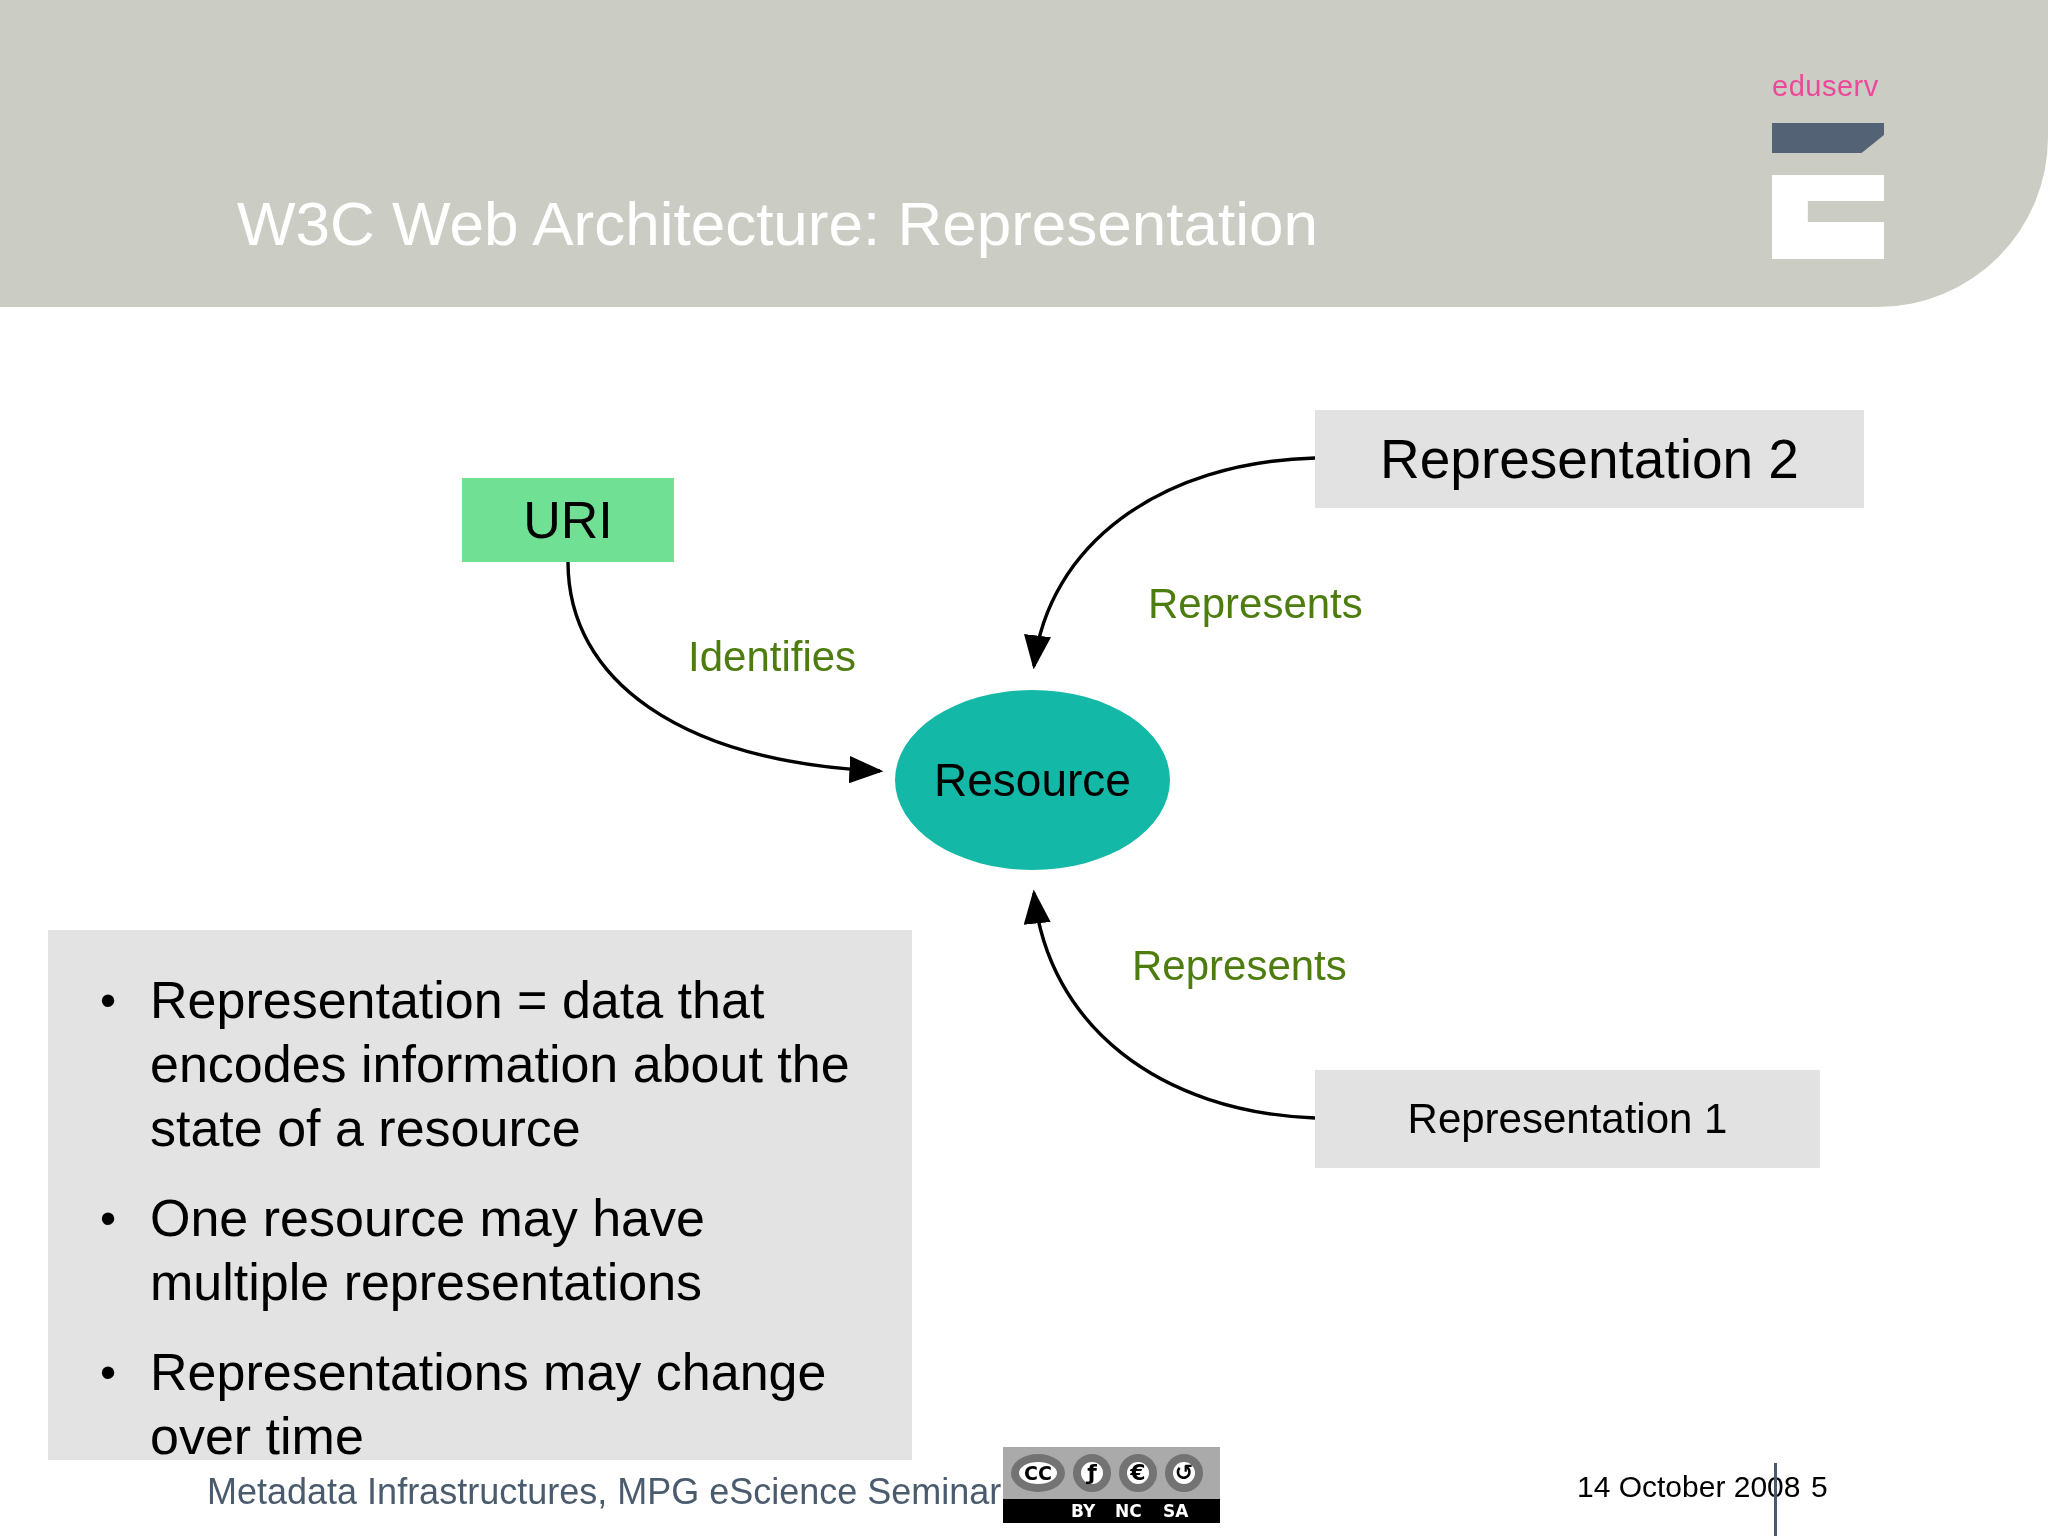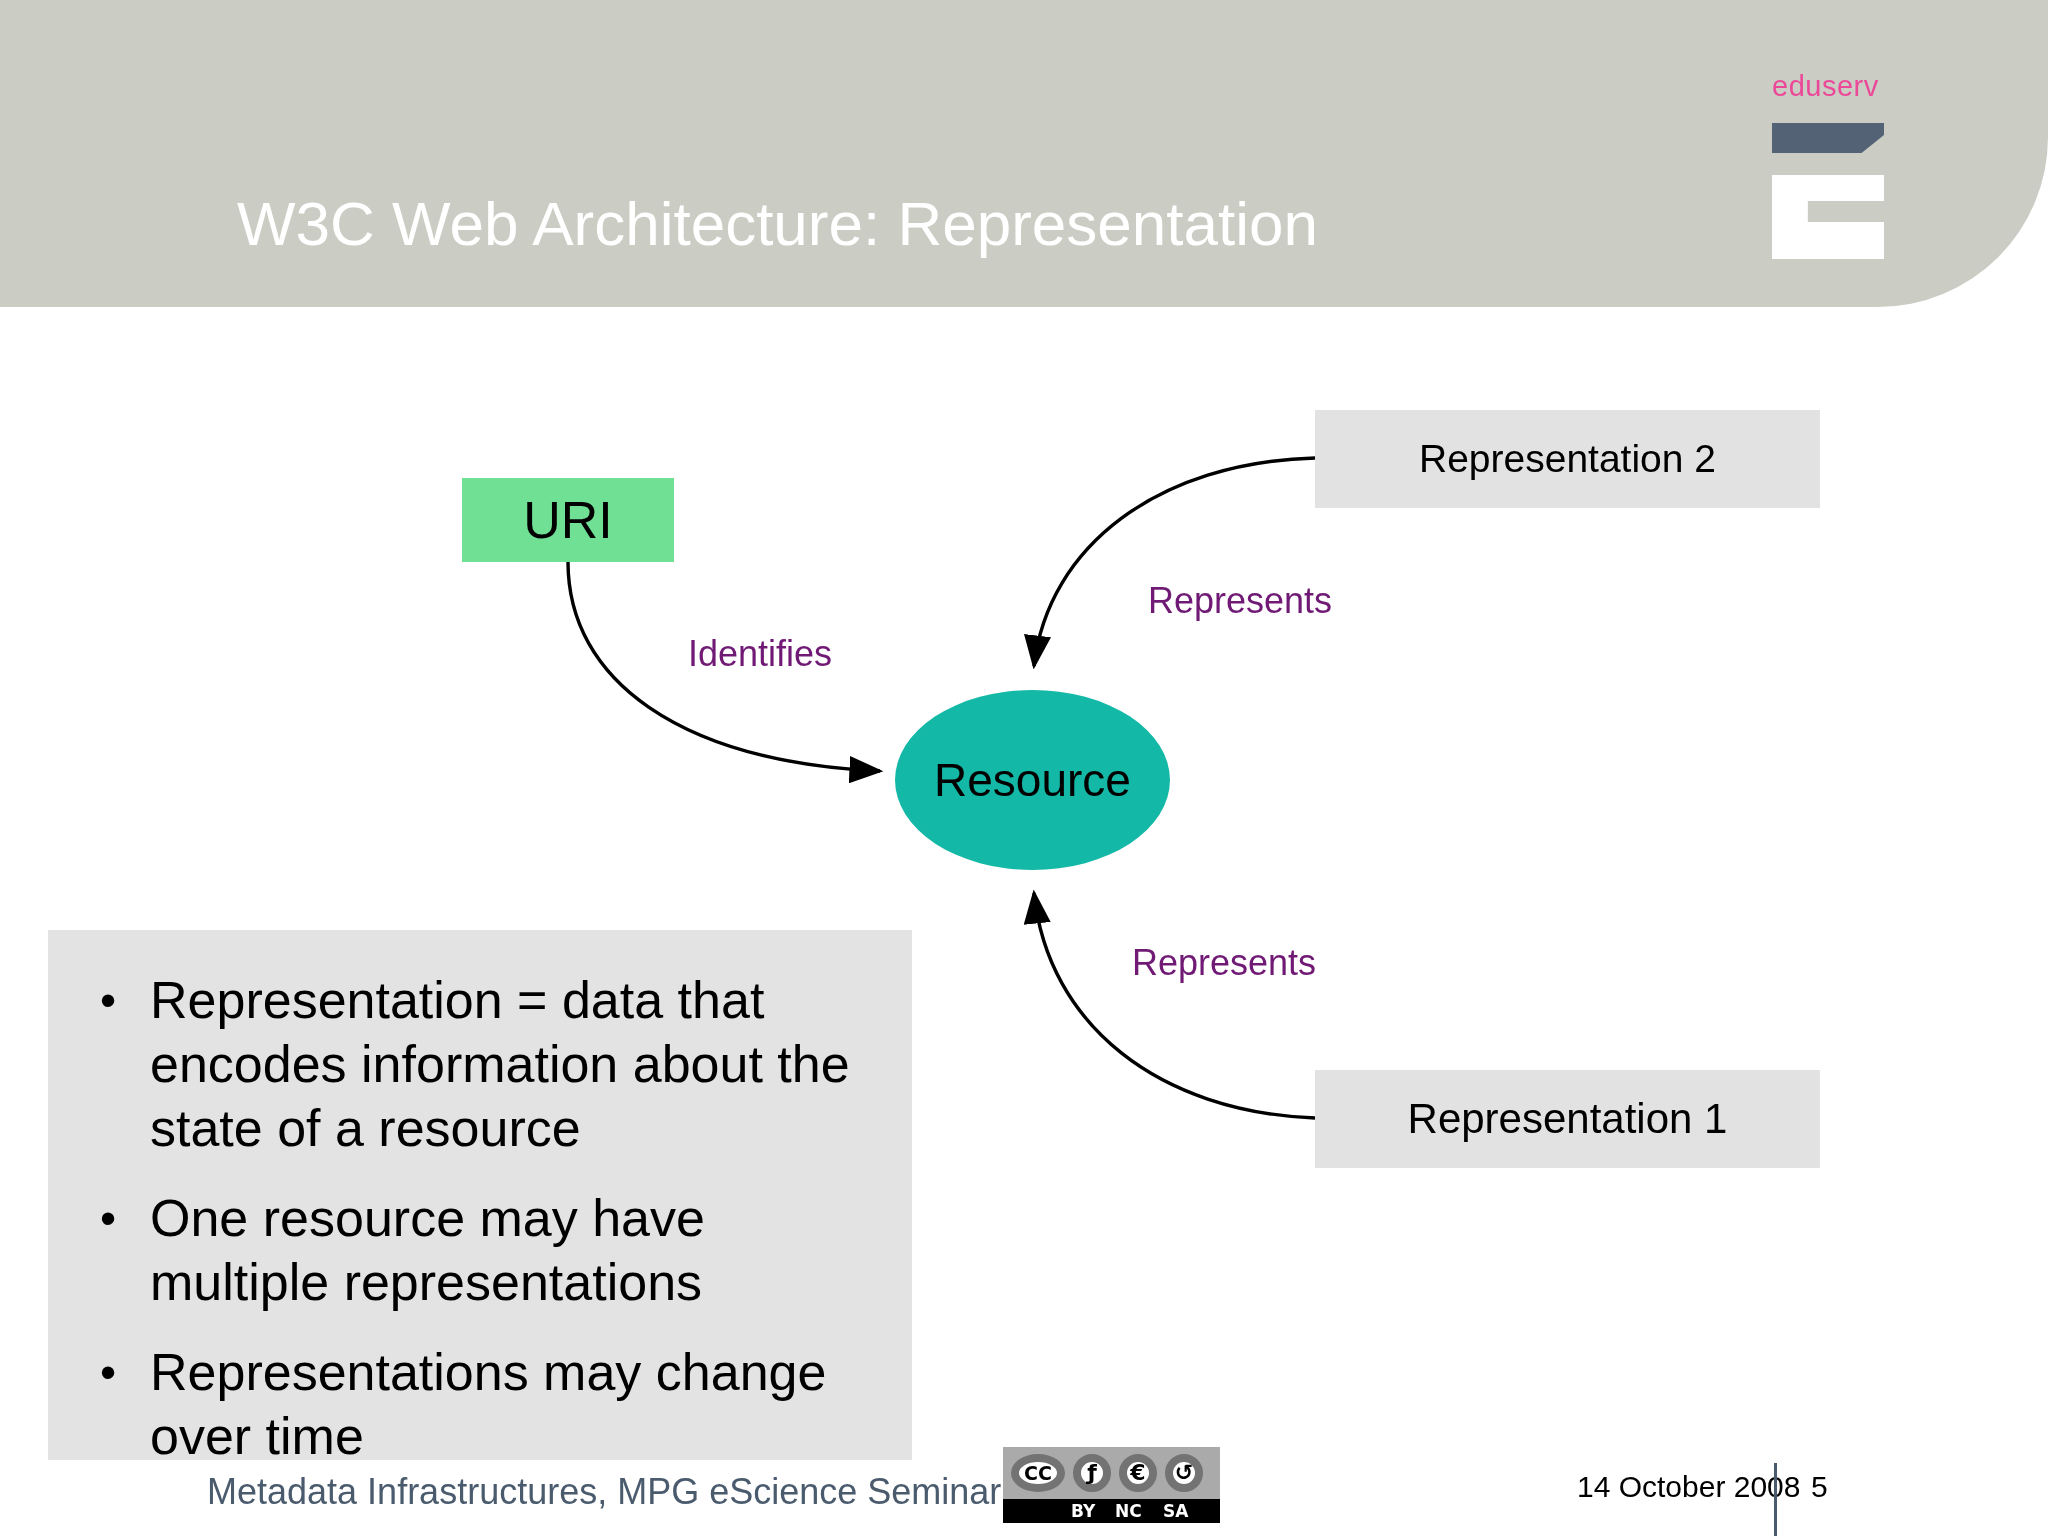--- a/index.html
+++ b/index.html
@@ -100,39 +100,39 @@
     top: 690px;
     width: 275px;
     height: 180px;
     background: #14b8a6;
     border-radius: 50%;
     font-size: 46px;
   }
   #node-rep2 {
     left: 1315px;
     top: 410px;
-    width: 505px;
+    width: 549px;
     height: 98px;
     background: #e2e2e2;
-    font-size: 39px;
+    font-size: 55px;
   }
   #node-rep1 {
     left: 1315px;
     top: 1070px;
     width: 505px;
     height: 98px;
     background: #e2e2e2;
     font-size: 42px;
   }
 
   .edge-label {
     position: absolute;
     z-index: 4;
-    color: #701a75;
-    font-size: 36px;
+    color: #4d7c0f;
+    font-size: 42px;
     white-space: nowrap;
   }
   #label-identifies { left: 688px; top: 633px; }
   #label-represents-top { left: 1148px; top: 580px; }
   #label-represents-bottom { left: 1132px; top: 942px; }
 
   
   #bullet-panel {
     position: absolute;
     left: 48px;

